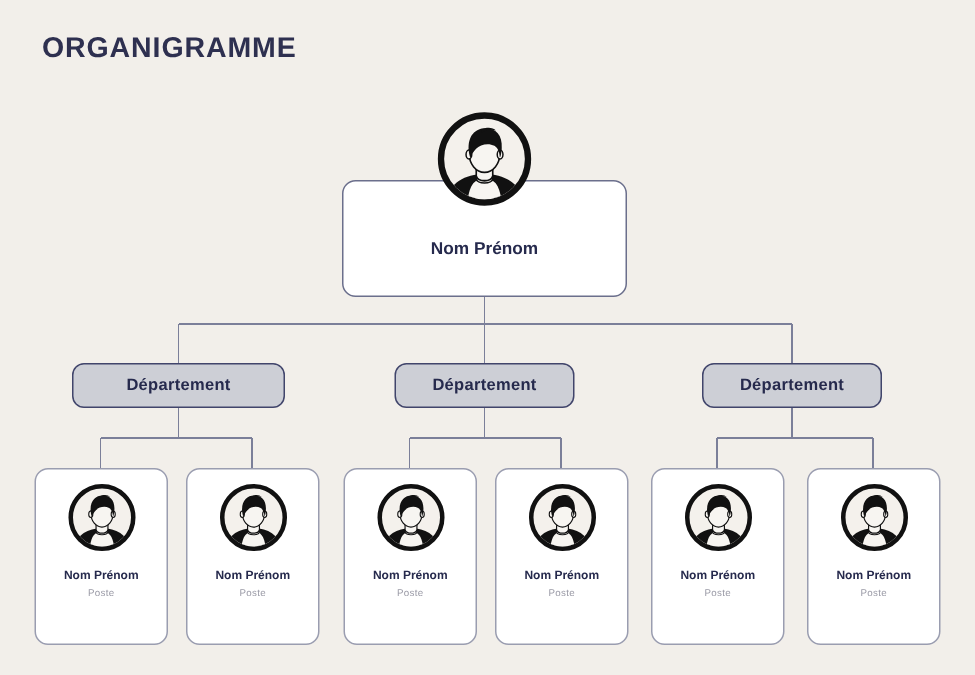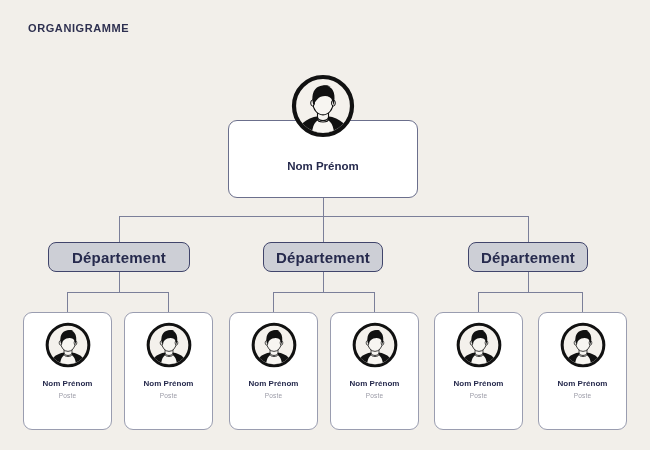--- a/index.html
+++ b/index.html
@@ -20,21 +20,21 @@
     height: 450px;
     background: #f2efea;
     overflow: hidden;
   }
 
   
   #page-title {
     position: absolute;
     left: 28px;
     top: 22px;
-    font-size: 11px;
+    font-size: 19px;
     font-weight: bold;
     letter-spacing: 0.6px;
     color: #2e3050;
     white-space: nowrap;
   }
 
   
   #connectors {
     position: absolute;
     left: 0;
@@ -95,21 +95,21 @@
     background: #cdcfd6;
     border: 1px solid #41456b;
     border-radius: 8px;
     box-sizing: border-box;
     display: flex;
     align-items: center;
     justify-content: center;
     z-index: 3;
   }
   .dept-label {
-    font-size: 15px;
+    font-size: 11px;
     font-weight: bold;
     color: #262a4d;
     letter-spacing: 0.2px;
   }
   #dept-0 { left: 48px;  width: 142px; }
   #dept-1 { left: 263px; width: 120px; }
   #dept-2 { left: 468px; width: 120px; }
 
   
   .emp-card {

